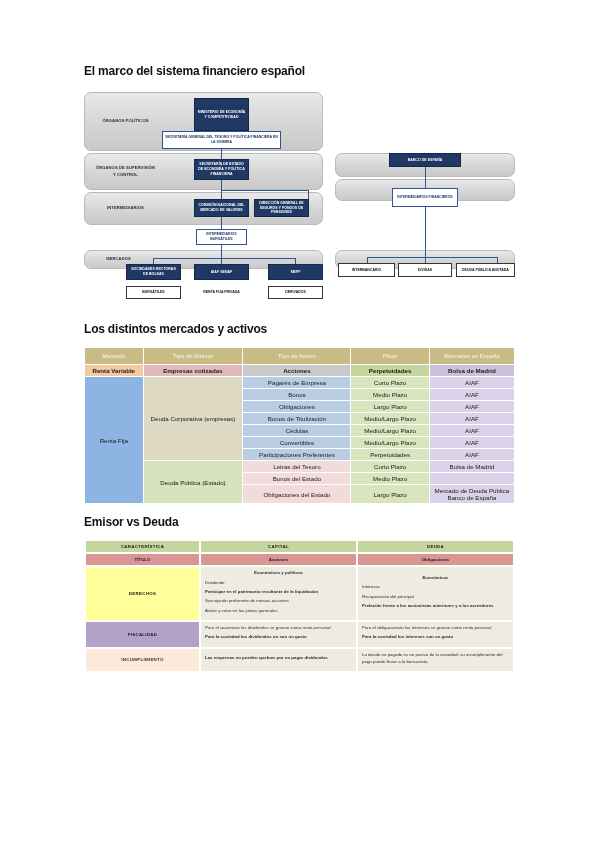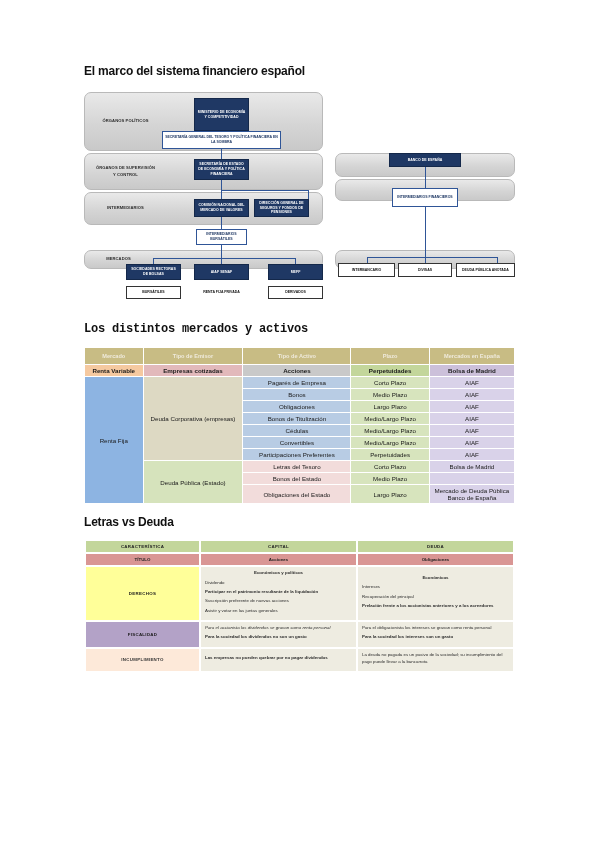--- a/index.html
+++ b/index.html
@@ -172,21 +172,21 @@
       <span>INTERBANCARIO</span>
     </div>
     <div class="wbox plain" style="left:314px; top:176px; width:54px; height:14px;">
       <span>DIVISAS</span>
     </div>
     <div class="wbox plain" style="left:372px; top:176px; width:59px; height:14px;">
       <span>DEUDA PÚBLICA ANOTADA</span>
     </div>
   </div>
 
-  <h2 class="section-title" style="margin-top:13px;font-family:Liberation Mono, monospace;">Los distintos mercados y activos</h2>
+  <h2 class="section-title" style="margin-top:13px;">Los distintos mercados y activos</h2>
 
   <table class="tbl2">
     <tbody>
         <tr>
       <td class="hd" style="width:58px;">Mercado</td>
       <td class="hd" style="width:100px;">Tipo de Emisor</td>
       <td class="hd" style="width:108px;">Tipo de Activo</td>
       <td class="hd" style="width:78px;">Plazo</td>
       <td class="hd" style="width:85px;">Mercados en España</td>
     </tr>
@@ -246,21 +246,21 @@
       <td class="c-llilac"></td>
     </tr>
     <tr>
       <td class="c-rose">Obligaciones del Estado</td>
       <td class="c-lolive">Largo Plazo</td>
       <td class="c-llilac">Mercado de Deuda Pública Banco de España</td>
     </tr>
   </tbody>
     </table>
 
-  <h2 class="section-title" style="margin-top:11px;">Letras vs Deuda</h2>
+  <h2 class="section-title" style="margin-top:11px;">Emisor vs Deuda</h2>
 
   <table class="tbl3">
     <tbody>
         <tr>
       <td class="t3-hd w-lbl">CARACTERÍSTICA</td>
       <td class="t3-hd">CAPITAL</td>
       <td class="t3-hd">DEUDA</td>
     </tr>
     <tr>
       <td class="t3-sub">TÍTULO</td>

